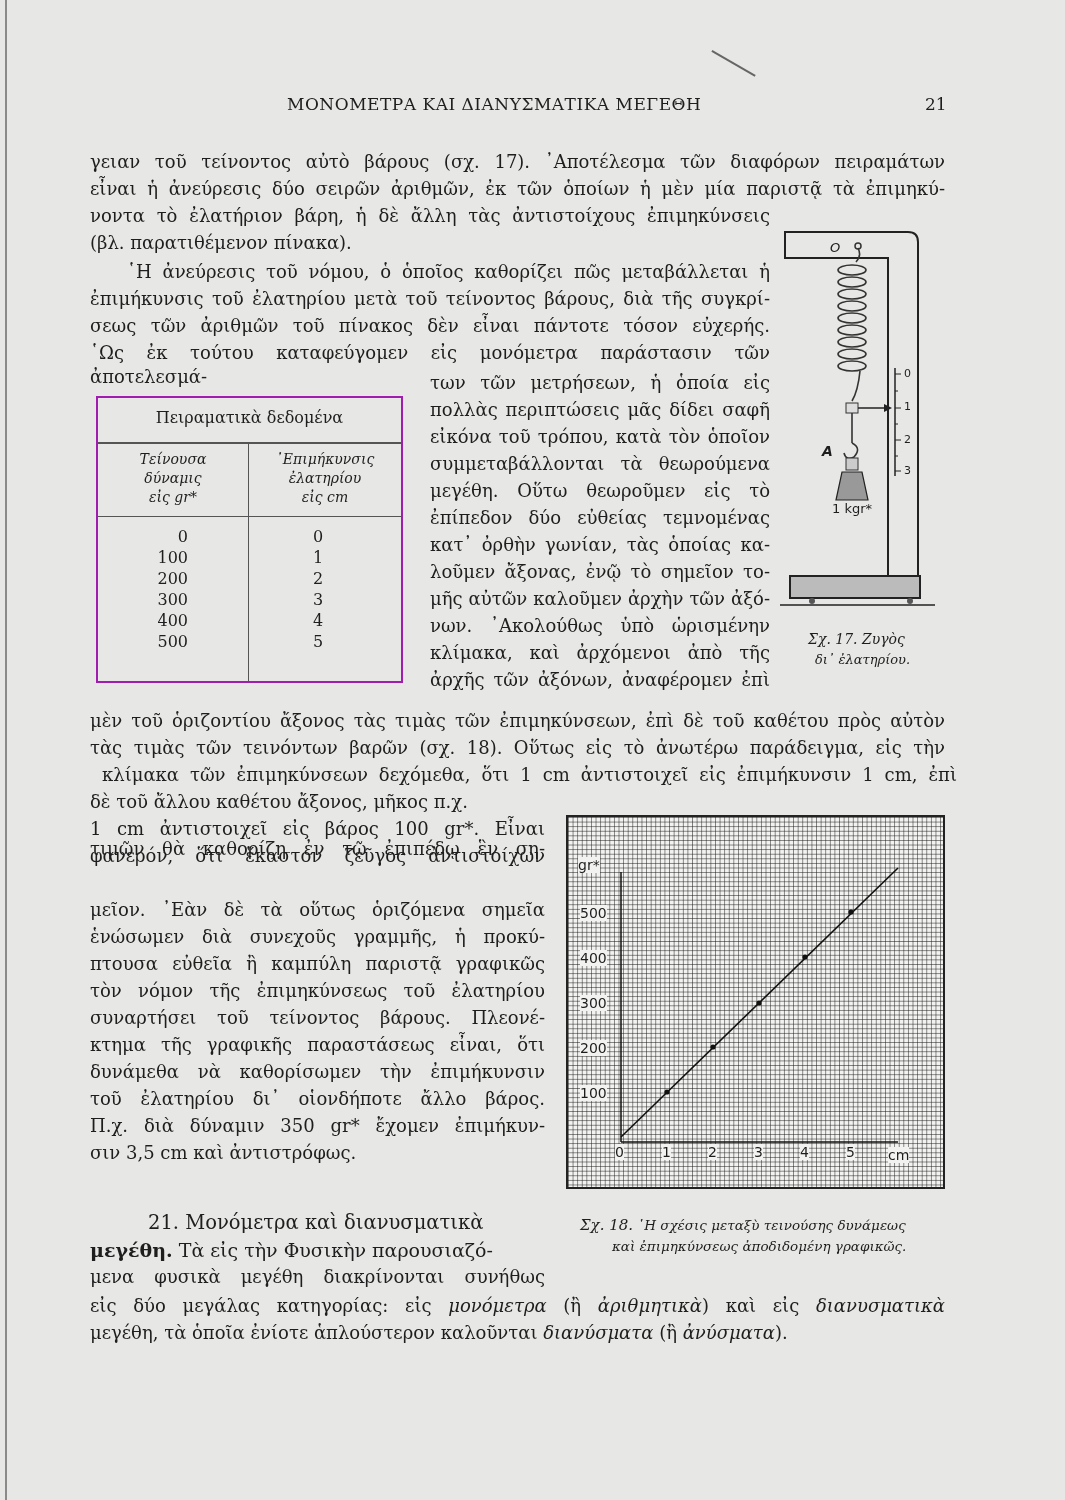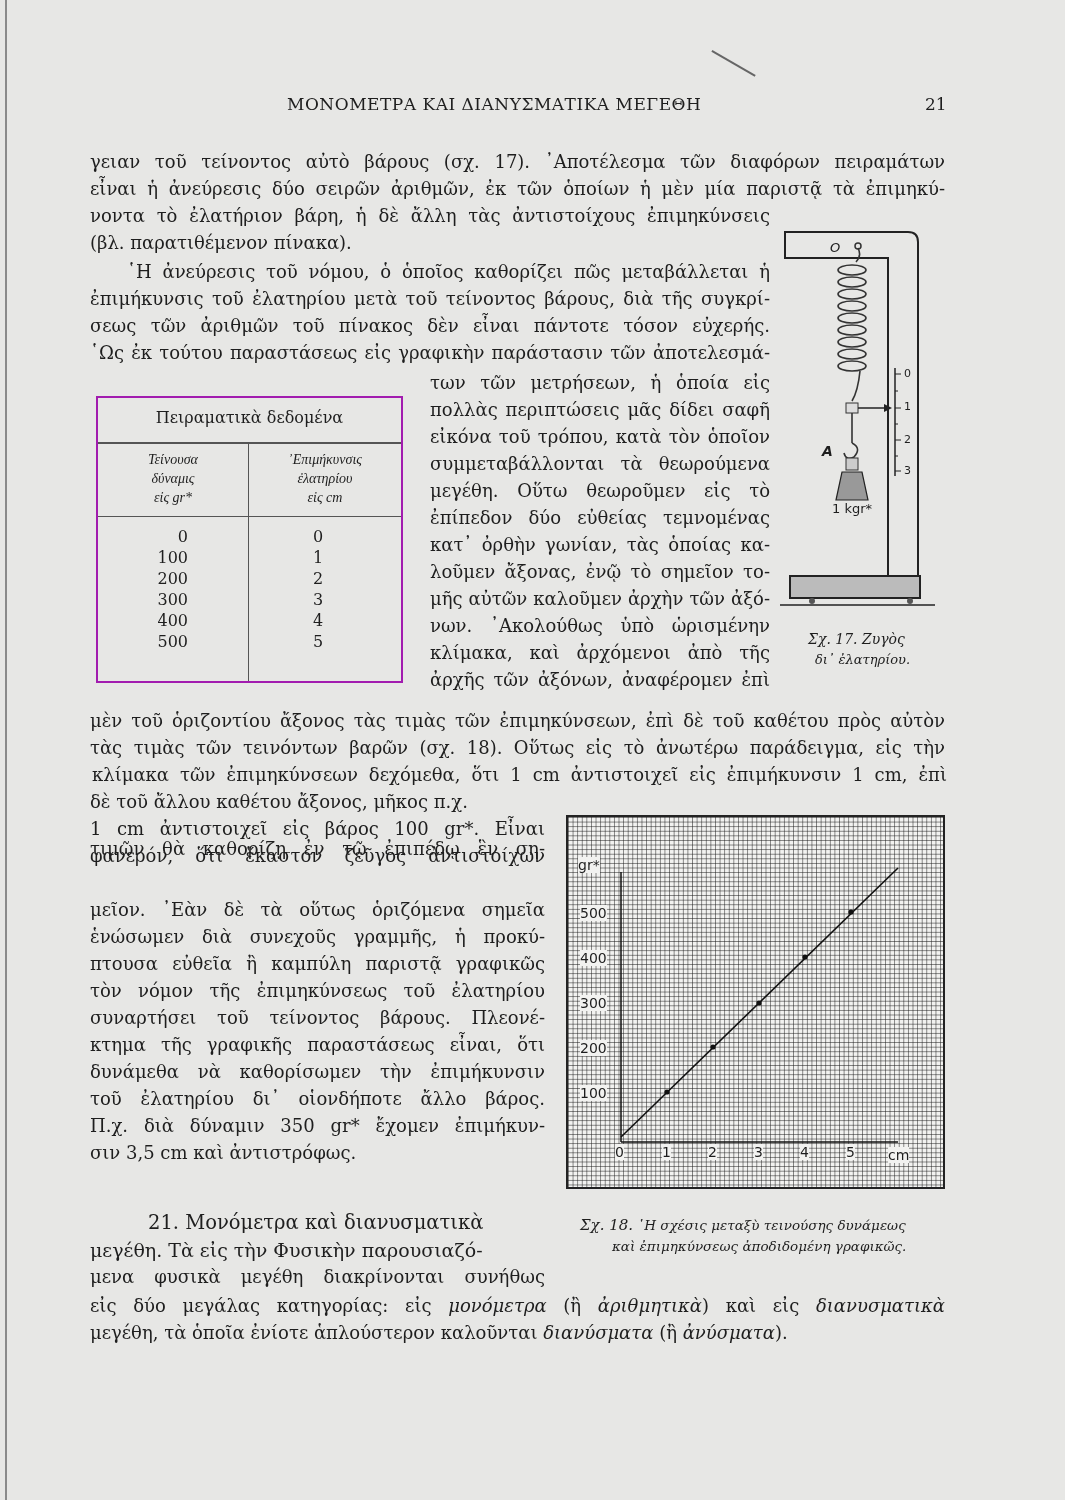--- a/index.html
+++ b/index.html
@@ -14,55 +14,55 @@
   .header-title { left:287px; top:92px; font-size:17px; letter-spacing:0.5px; }
   .page-num { left:925px; top:92px; font-size:17px; }
   .mark { left:712px; top:50px; width:50px; height:1.5px; background:#666; transform:rotate(30deg); transform-origin:left center; }
 
   
   .tbl { left:96px; top:396px; width:303px; height:283px; border:2px solid #a21caf; }
   .tbl .ttl { position:absolute; left:0; right:0; top:10px; text-align:center; font-size:16px; }
   .tbl .hr1 { position:absolute; left:0; right:0; top:44px; border-top:2px solid #555; }
   .tbl .vr { position:absolute; left:150px; top:46px; bottom:0; border-left:1px solid #555; }
   .tbl .hr2 { position:absolute; left:0; right:0; top:118px; border-top:1px solid #555; }
-  .tbl .colh { position:absolute; top:52px; width:150px; text-align:center; font-style:italic; font-size:14px; line-height:19px;font-family:Liberation Serif, serif; }
+  .tbl .colh { position:absolute; top:52px; width:150px; text-align:center; font-style:italic; font-size:14px; line-height:19px; }
   .tbl .col { position:absolute; top:128px; width:100px; font-size:16px; line-height:21px; }
   .tbl .col div { height:21px; }
 
   
   .fig17 { left:780px; top:228px; width:160px; height:380px; }
   .cap { font-style:italic; font-size:14px; line-height:19px; white-space:nowrap; }
 
   
   .graph { left:566px; top:815px; width:375px; height:370px; border:2px solid #222;
     background-color:#f2f2f0;
     background-image:
       linear-gradient(to right, rgba(30,30,30,.55) 1px, transparent 1px),
       linear-gradient(to bottom, rgba(30,30,30,.55) 1px, transparent 1px);
     background-size:4.6px 4.6px;
   }
-  .section-head { font-weight:normal; }
+  .section-head { font-weight:bold; }
   .ital { font-style:italic; }
 </style>
 </head>
 <body>
 
 <div class="abs mark"></div>
 <div class="line header-title">ΜΟΝΟΜΕΤΡΑ ΚΑΙ ΔΙΑΝΥΣΜΑΤΙΚΑ ΜΕΓΕΘΗ</div>
 <div class="line page-num">21</div>
 
 <div class="line just" style="left:90px;top:150px;width:855px">γειαν τοῦ τείνοντος αὐτὸ βάρους (σχ. 17). ᾿Αποτέλεσμα τῶν διαφόρων πειραμάτων</div>
 <div class="line just" style="left:90px;top:177px;width:855px">εἶναι ἡ ἀνεύρεσις δύο σειρῶν ἀριθμῶν, ἐκ τῶν ὁποίων ἡ μὲν μία παριστᾷ τὰ ἐπιμηκύ-</div>
 <div class="line just" style="left:90px;top:204px;width:680px">νοντα τὸ ἐλατήριον βάρη, ἡ δὲ ἄλλη τὰς ἀντιστοίχους ἐπιμηκύνσεις</div>
 <div class="line" style="left:90px;top:231px">(βλ. παρατιθέμενον πίνακα).</div>
 
 <div class="line just" style="left:127px;top:260px;width:643px">῾Η ἀνεύρεσις τοῦ νόμου, ὁ ὁποῖος καθορίζει πῶς μεταβάλλεται ἡ</div>
 <div class="line just" style="left:90px;top:287px;width:680px">ἐπιμήκυνσις τοῦ ἐλατηρίου μετὰ τοῦ τείνοντος βάρους, διὰ τῆς συγκρί-</div>
 <div class="line just" style="left:90px;top:314px;width:680px">σεως τῶν ἀριθμῶν τοῦ πίνακος δὲν εἶναι πάντοτε τόσον εὐχερής.</div>
-<div class="line just" style="left:90px;top:341px;width:680px">῾Ως ἐκ τούτου παραστάσεως εἰς γραφικὴν παράστασιν τῶν ἀποτελεσμά-</div>
+<div class="line just" style="left:90px;top:341px;width:680px">῾Ως ἐκ τούτου καταφεύγομεν εἰς μονόμετρα παράστασιν τῶν ἀποτελεσμά-</div>
 
 <div>
   <div class="line just" style="left:430px;top:371px;width:340px">των τῶν μετρήσεων, ἡ ὁποία εἰς</div>
   <div class="line just" style="left:430px;top:398px;width:340px">πολλὰς περιπτώσεις μᾶς δίδει σαφῆ</div>
   <div class="line just" style="left:430px;top:425px;width:340px">εἰκόνα τοῦ τρόπου, κατὰ τὸν ὁποῖον</div>
   <div class="line just" style="left:430px;top:452px;width:340px">συμμεταβάλλονται τὰ θεωρούμενα</div>
   <div class="line just" style="left:430px;top:479px;width:340px">μεγέθη. Οὕτω θεωροῦμεν εἰς τὸ</div>
   <div class="line just" style="left:430px;top:506px;width:340px">ἐπίπεδον δύο εὐθείας τεμνομένας</div>
   <div class="line just" style="left:430px;top:533px;width:340px">κατ᾿ ὀρθὴν γωνίαν, τὰς ὁποίας κα-</div>
   <div class="line just" style="left:430px;top:560px;width:340px">λοῦμεν ἄξονας, ἐνῷ τὸ σημεῖον το-</div>
@@ -156,21 +156,21 @@
   <div class="abs" style="left:124px;top:172px;font-family:'DejaVu Sans',sans-serif;font-size:11px">1</div>
   <div class="abs" style="left:124px;top:205px;font-family:'DejaVu Sans',sans-serif;font-size:11px">2</div>
   <div class="abs" style="left:124px;top:236px;font-family:'DejaVu Sans',sans-serif;font-size:11px">3</div>
   <div class="abs" style="left:52px;top:273px;font-family:'DejaVu Sans',sans-serif;font-size:13px;white-space:nowrap">1 kgr*</div>
 </div>
 <div class="abs cap" style="left:808px;top:630px">Σχ. 17. Ζυγὸς</div>
 <div class="abs cap" style="left:815px;top:650px;font-size:13px">δι᾿ ἐλατηρίου.</div>
 
 <div class="line just" style="left:90px;top:709px;width:855px">μὲν τοῦ ὁριζοντίου ἄξονος τὰς τιμὰς τῶν ἐπιμηκύνσεων, ἐπὶ δὲ τοῦ καθέτου πρὸς αὐτὸν</div>
 <div class="line just" style="left:90px;top:736px;width:855px">τὰς τιμὰς τῶν τεινόντων βαρῶν (σχ. 18). Οὕτως εἰς τὸ ἀνωτέρω παράδειγμα, εἰς τὴν</div>
-<div class="line just" style="left:92px;top:763px;width:855px">κλίμακα τῶν ἐπιμηκύνσεων δεχόμεθα, ὅτι 1 cm ἀντιστοιχεῖ εἰς ἐπιμήκυνσιν 1 cm, ἐπὶ</div>
+<div class="line just" style="left:102px;top:763px;width:855px">κλίμακα τῶν ἐπιμηκύνσεων δεχόμεθα, ὅτι 1 cm ἀντιστοιχεῖ εἰς ἐπιμήκυνσιν 1 cm, ἐπὶ</div>
 <div class="line" style="left:90px;top:790px">δὲ τοῦ ἄλλου καθέτου ἄξονος, μῆκος π.χ.</div>
 
 <div>
   <div class="line just" style="left:90px;top:817px;width:455px">1 cm ἀντιστοιχεῖ εἰς βάρος 100 gr*. Εἶναι</div>
   <div class="line just" style="left:90px;top:844px;width:455px">φανερόν, ὅτι ἕκαστον ζεῦγος ἀντιστοίχων</div>
   <div class="line just" style="left:90px;top:837px;width:455px">τιμῶν θὰ καθορίζῃ ἐν τῷ ἐπιπέδῳ ἓν ση-</div>
   <div class="line just" style="left:90px;top:898px;width:455px">μεῖον. ᾿Εὰν δὲ τὰ οὕτως ὁριζόμενα σημεῖα</div>
   <div class="line just" style="left:90px;top:925px;width:455px">ἑνώσωμεν διὰ συνεχοῦς γραμμῆς, ἡ προκύ-</div>
   <div class="line just" style="left:90px;top:952px;width:455px">πτουσα εὐθεῖα ἢ καμπύλη παριστᾷ γραφικῶς</div>
   <div class="line just" style="left:90px;top:979px;width:455px">τὸν νόμον τῆς ἐπιμηκύνσεως τοῦ ἐλατηρίου</div>

